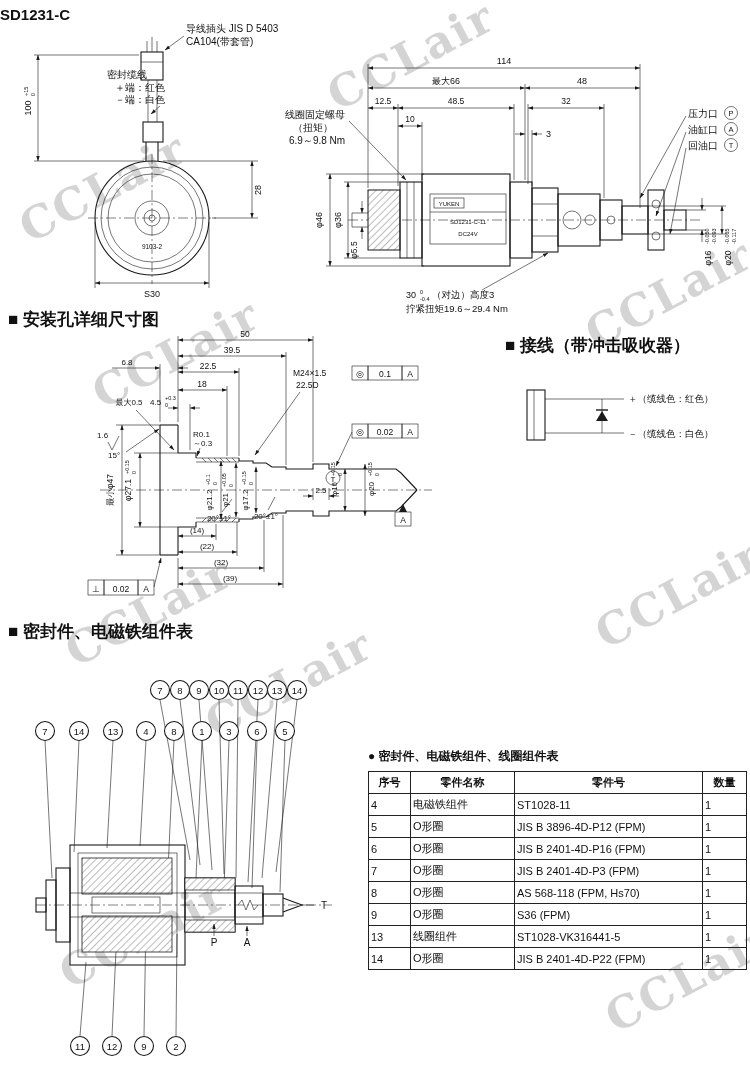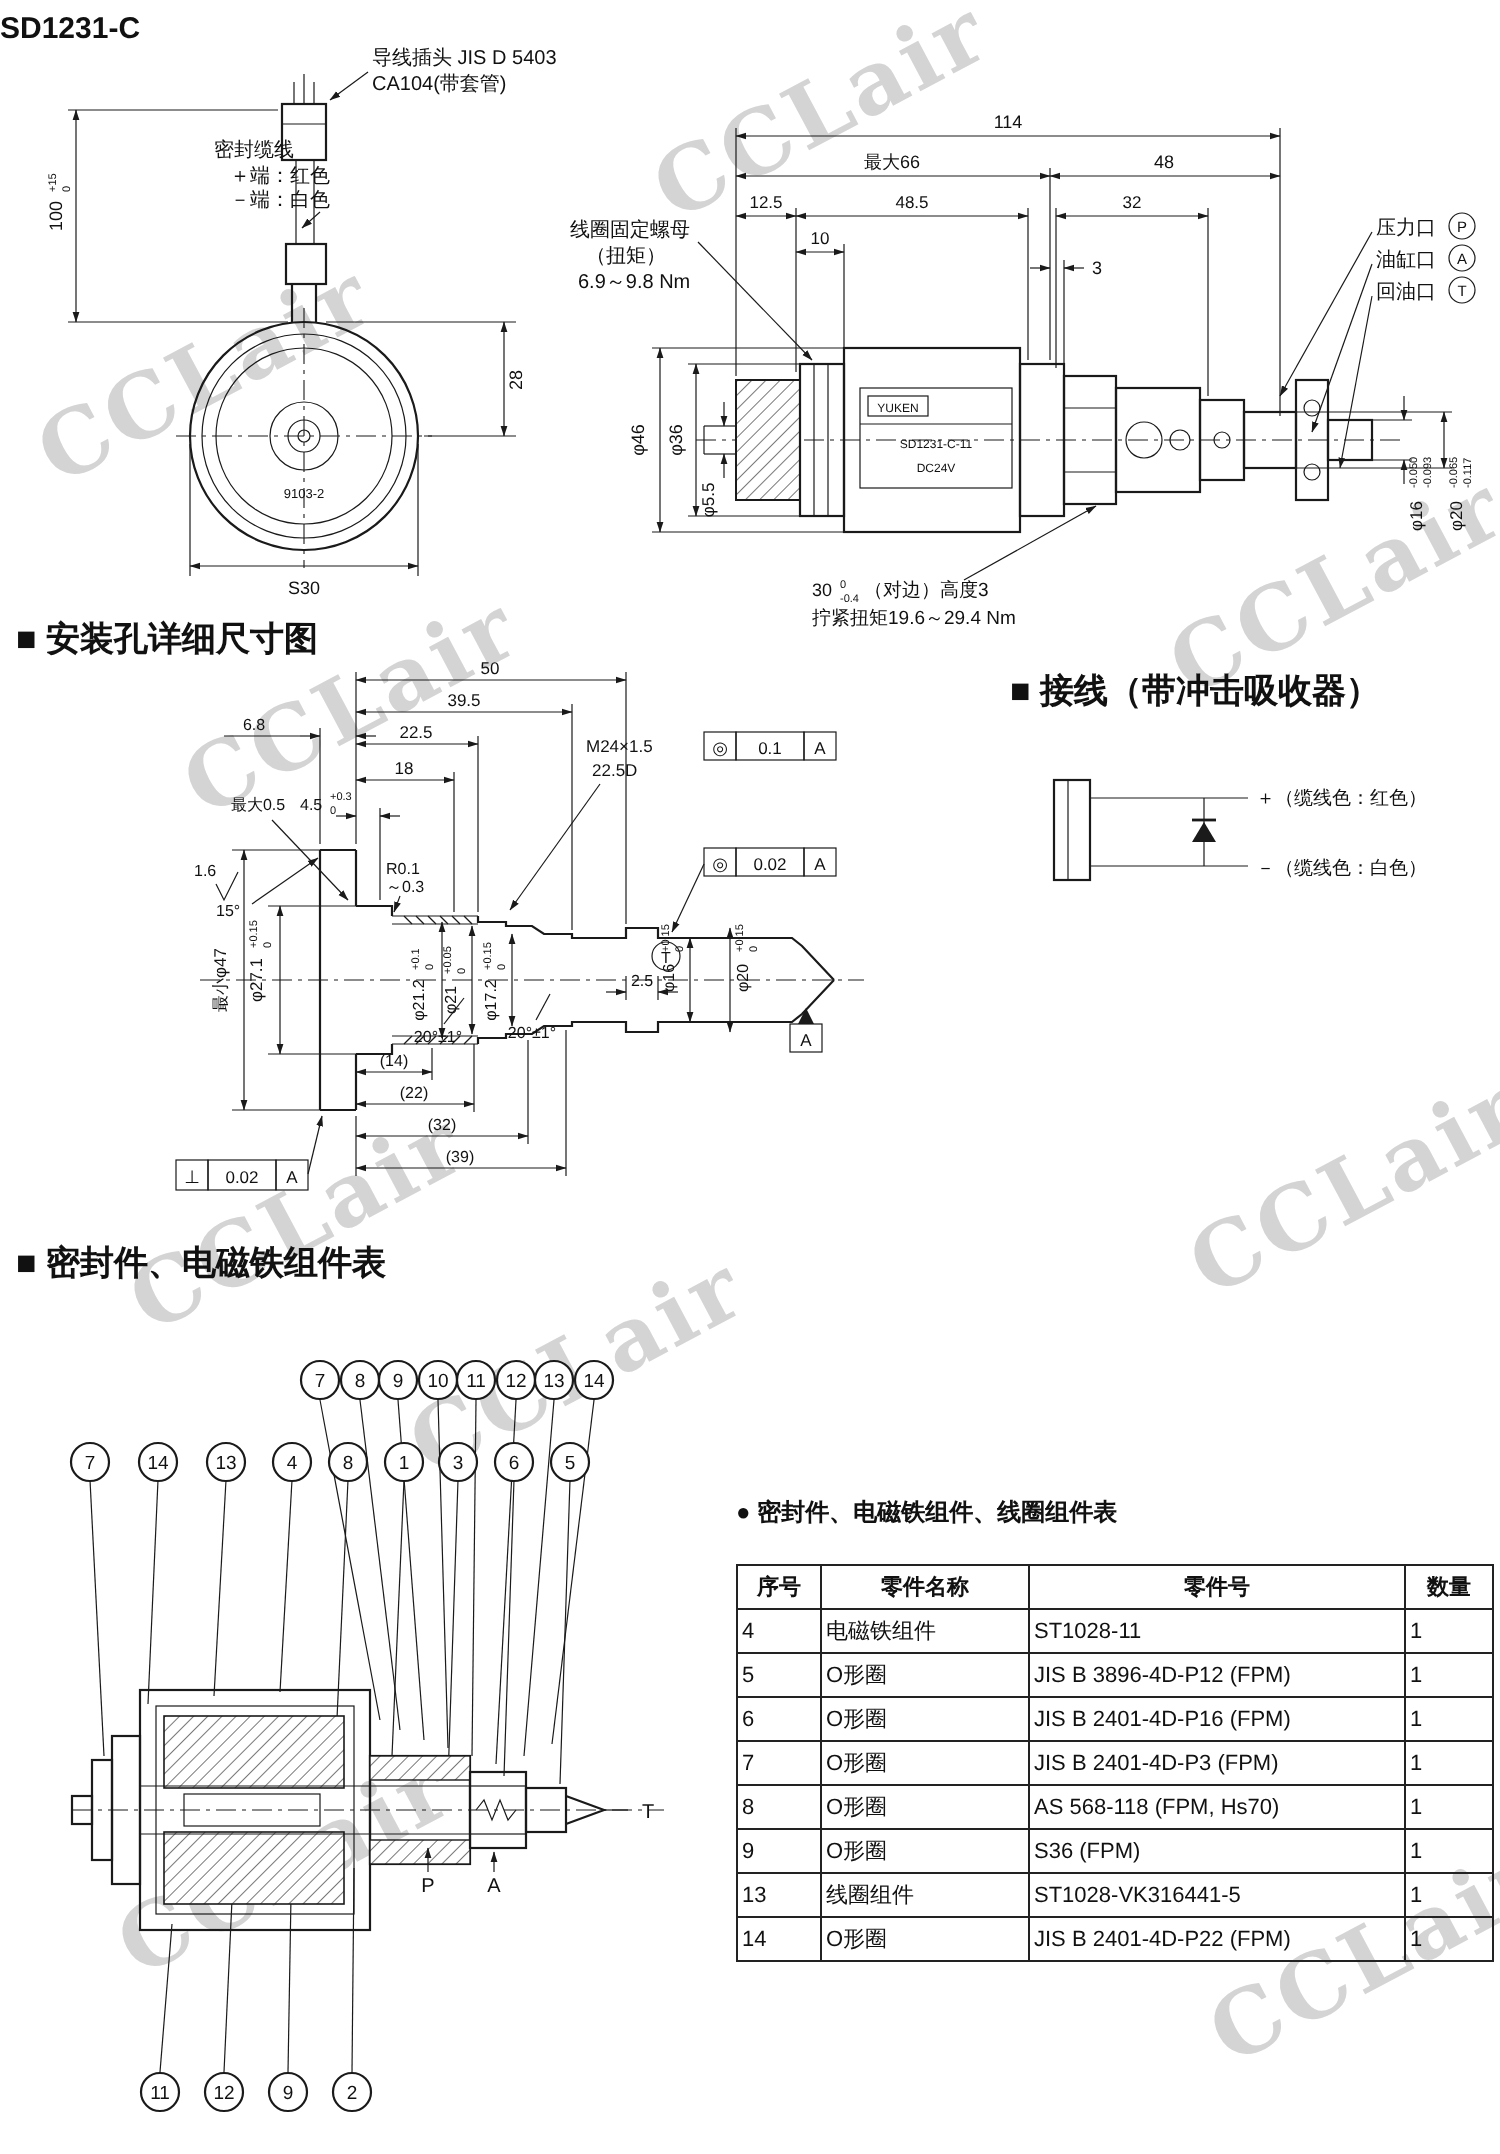--- a/index.html
+++ b/index.html
@@ -5,21 +5,21 @@
   *{margin:0;padding:0;box-sizing:border-box}
   html,body{width:750px;height:1077px}
   body{background:#fff;font-family:"Liberation Sans","DejaVu Sans",sans-serif;color:#111}
   .page{position:relative;width:750px;height:1077px;overflow:hidden;background:#fff}
   .wm{position:absolute;z-index:0;font-family:"DejaVu Serif",serif;font-weight:700;font-size:44px;
       color:#c6c6c6;opacity:.75;transform:rotate(-28deg);letter-spacing:2px;pointer-events:none;white-space:nowrap}
   .draw{position:absolute;left:0;top:0;z-index:1}
   .title{position:absolute;left:0;top:6px;font-size:15px;font-weight:700;z-index:2}
   .sec{position:absolute;z-index:2;font-weight:700;font-size:17px;white-space:nowrap}
   .tablewrap{position:absolute;left:368px;top:748px;width:378px;z-index:2}
-  .tbl-head{font-weight:700;font-size:12px;margin-bottom:17px;white-space:nowrap}
+  .tbl-head{font-weight:700;font-size:12px;margin-bottom:6px;white-space:nowrap}
   table{border-collapse:collapse;width:100%;font-size:11px;table-layout:fixed}
   th,td{border:1px solid #222;padding:2px 2px;height:22px;background:transparent;overflow:hidden}
   th{font-weight:700}
   svg text{font-family:"Liberation Sans","DejaVu Sans",sans-serif;fill:#111}
   .ol{stroke:#1a1a1a;stroke-width:1.1;fill:none}
   .tl{stroke:#1a1a1a;stroke-width:0.6;fill:none}
   .dim{stroke:#1a1a1a;stroke-width:0.6;fill:none}
   .cl{stroke:#1a1a1a;stroke-width:0.55;fill:none;stroke-dasharray:10 3 2 3}
   .balloon circle{fill:#fff;stroke:#1a1a1a;stroke-width:1.1}
 </style>

